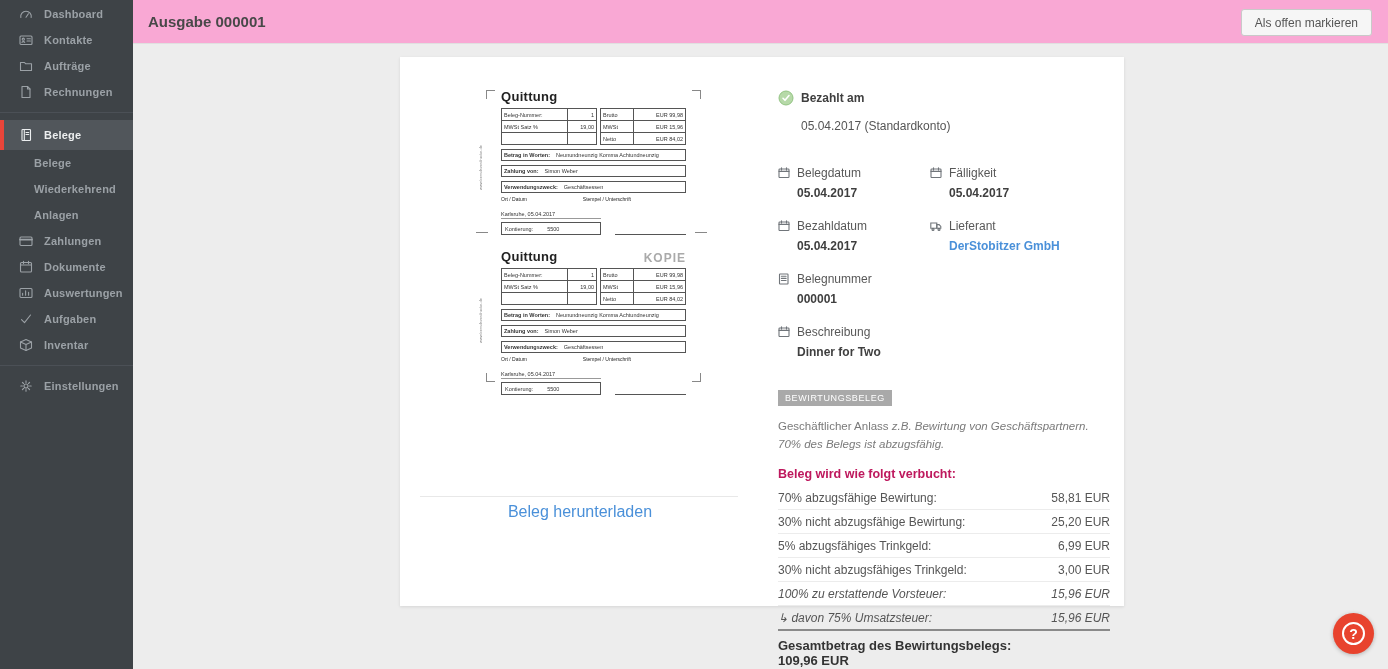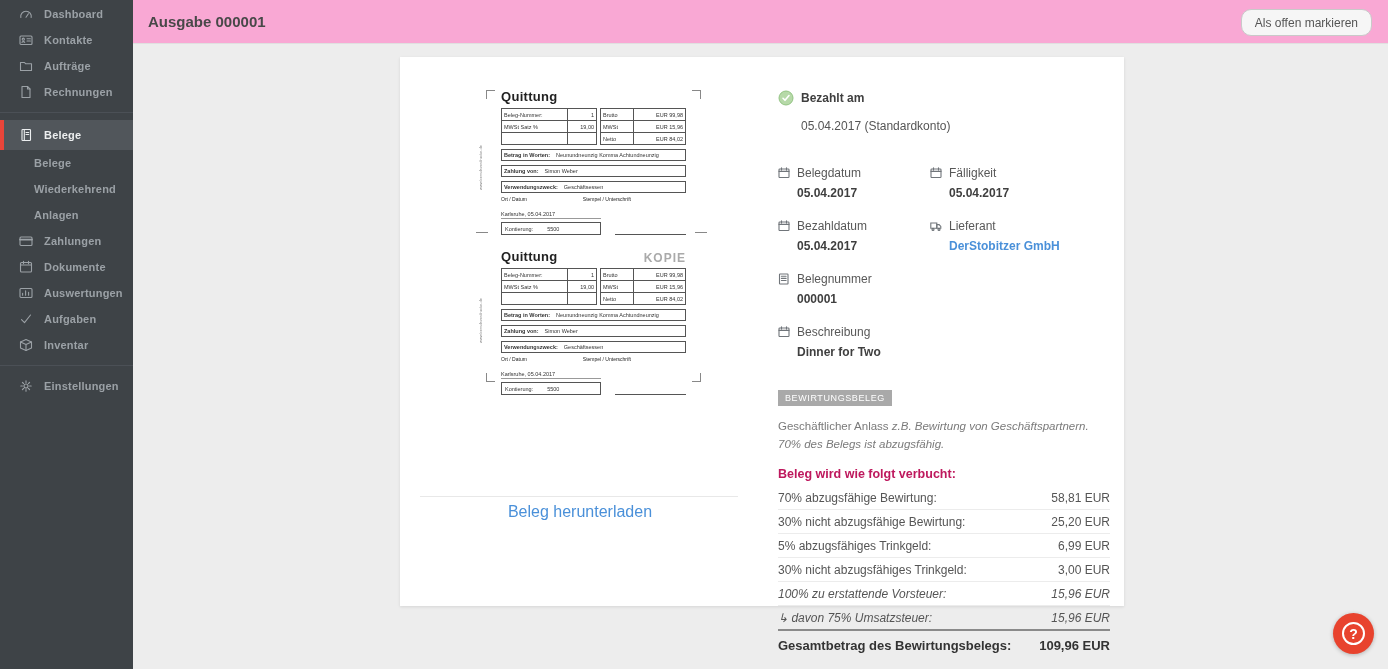--- a/index.html
+++ b/index.html
@@ -21,21 +21,21 @@
     color:#9ba1a6; font-size:11px; font-weight:700; letter-spacing:.2px; cursor:pointer; }
   .side-div { border-top:1px solid #4b5056; margin:7px 0; }
 
   
   .topbar { position:absolute; left:133px; right:0; top:0; height:44px;
     background:#f9a8d4; border-bottom:1px solid #e0e0e0; display:flex;
     align-items:center; }
   .page-title { font-size:15px; color:#484848; margin-left:15px; }
   .mark-open-btn { position:absolute; right:16px; top:9px; height:27px;
     padding:0 13px; font-size:12px; color:#555; background:#f6f6f6;
-    border:1px solid #c9c9c9; border-radius:10px; cursor:pointer;
+    border:1px solid #c9c9c9; border-radius:3px; cursor:pointer;
     font-family:"Liberation Sans", sans-serif; }
 
   
   .card { position:absolute; left:400px; top:57px; width:724px; height:549px;
     background:#fff; box-shadow:0 1px 3px rgba(0,0,0,.10); }
 
   
   .scan { position:absolute; left:90px; top:28px; width:207px; color:#333; }
   .cmark { position:absolute; width:9px; height:9px; border-color:#888; }
   .cm-tl { border-top:1px solid #888; border-left:1px solid #888; }
@@ -87,21 +87,21 @@
     font-size:9px; font-weight:400; letter-spacing:.6px; padding:3px 7px; }
   .notes { margin-top:12px; color:#7a7a7a; font-size:11.5px; line-height:1.55; }
   .notes .it { font-style:italic; }
   .booking-title { margin-top:13px; font-weight:700; color:#be185d;
     font-size:12.5px; }
   .items { margin-top:5px; }
   .item-row { display:flex; justify-content:space-between; padding:5px 0 4px;
     border-bottom:1px solid #ececec; color:#555; }
   .item-row.it { font-style:italic; }
   .total-row { display:flex; justify-content:space-between; border-top:2px solid #8a8a8a;
-    margin-top:-1px; padding-top:7px; font-weight:700; color:#333; font-size:13px; }
+    margin-top:-1px; padding-top:7px; font-weight:700; color:#333; font-size:13px;flex-direction:column; }
 
   
   .fab { position:absolute; right:14px; bottom:15px; width:41px; height:41px;
     border-radius:50%; background:#e8432e; display:flex; align-items:center;
     justify-content:center; cursor:pointer; box-shadow:0 1px 4px rgba(0,0,0,.25); }
   .fab-ring { width:23px; height:23px; border:2px solid #fff; border-radius:50%;
     color:#fff; font-weight:700; font-size:14px; display:flex;
     align-items:center; justify-content:center; }
 </style>
 </head>

